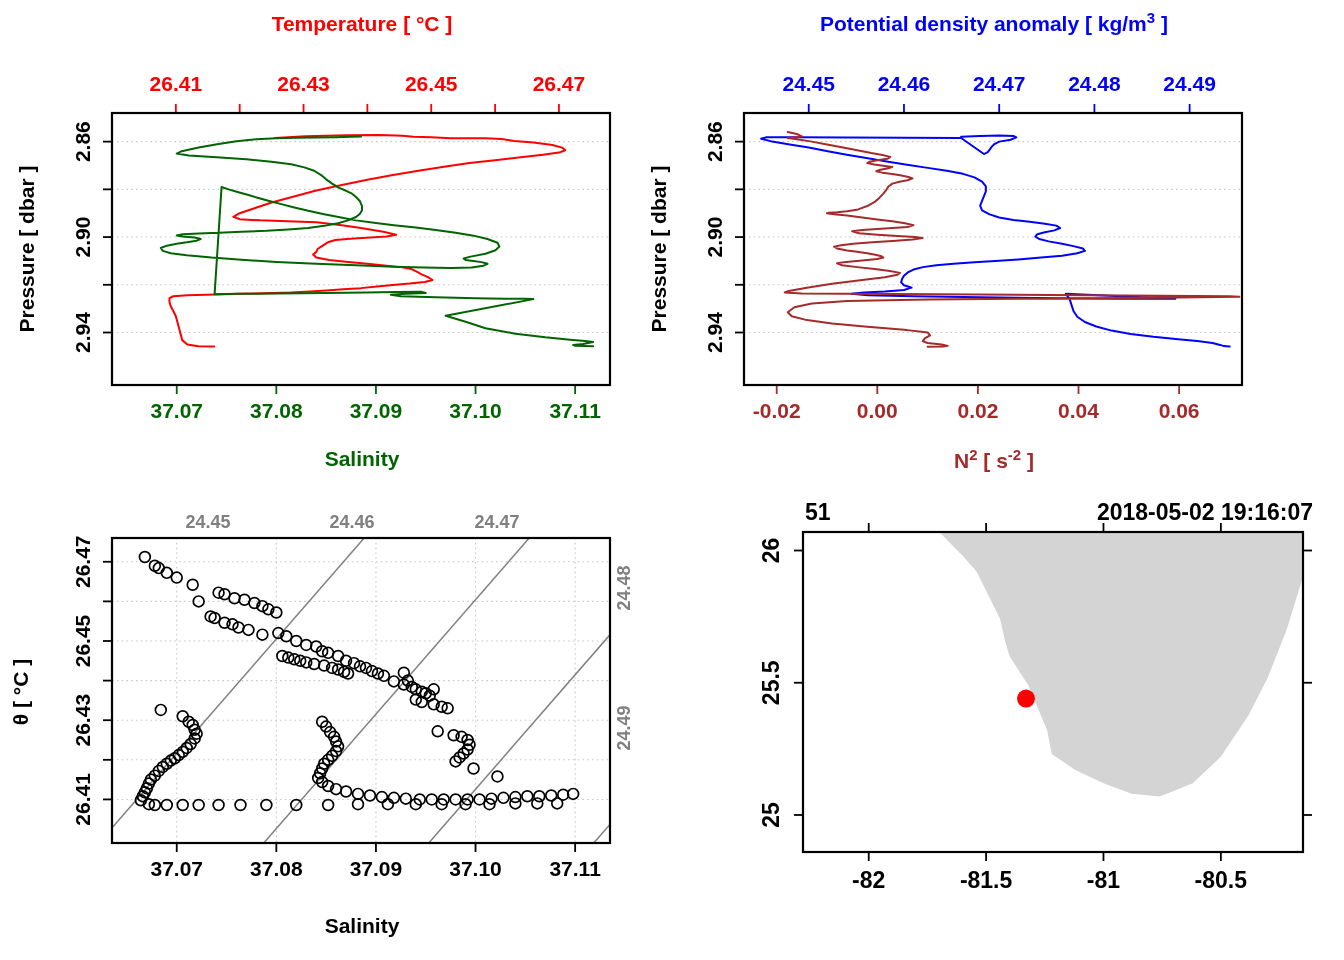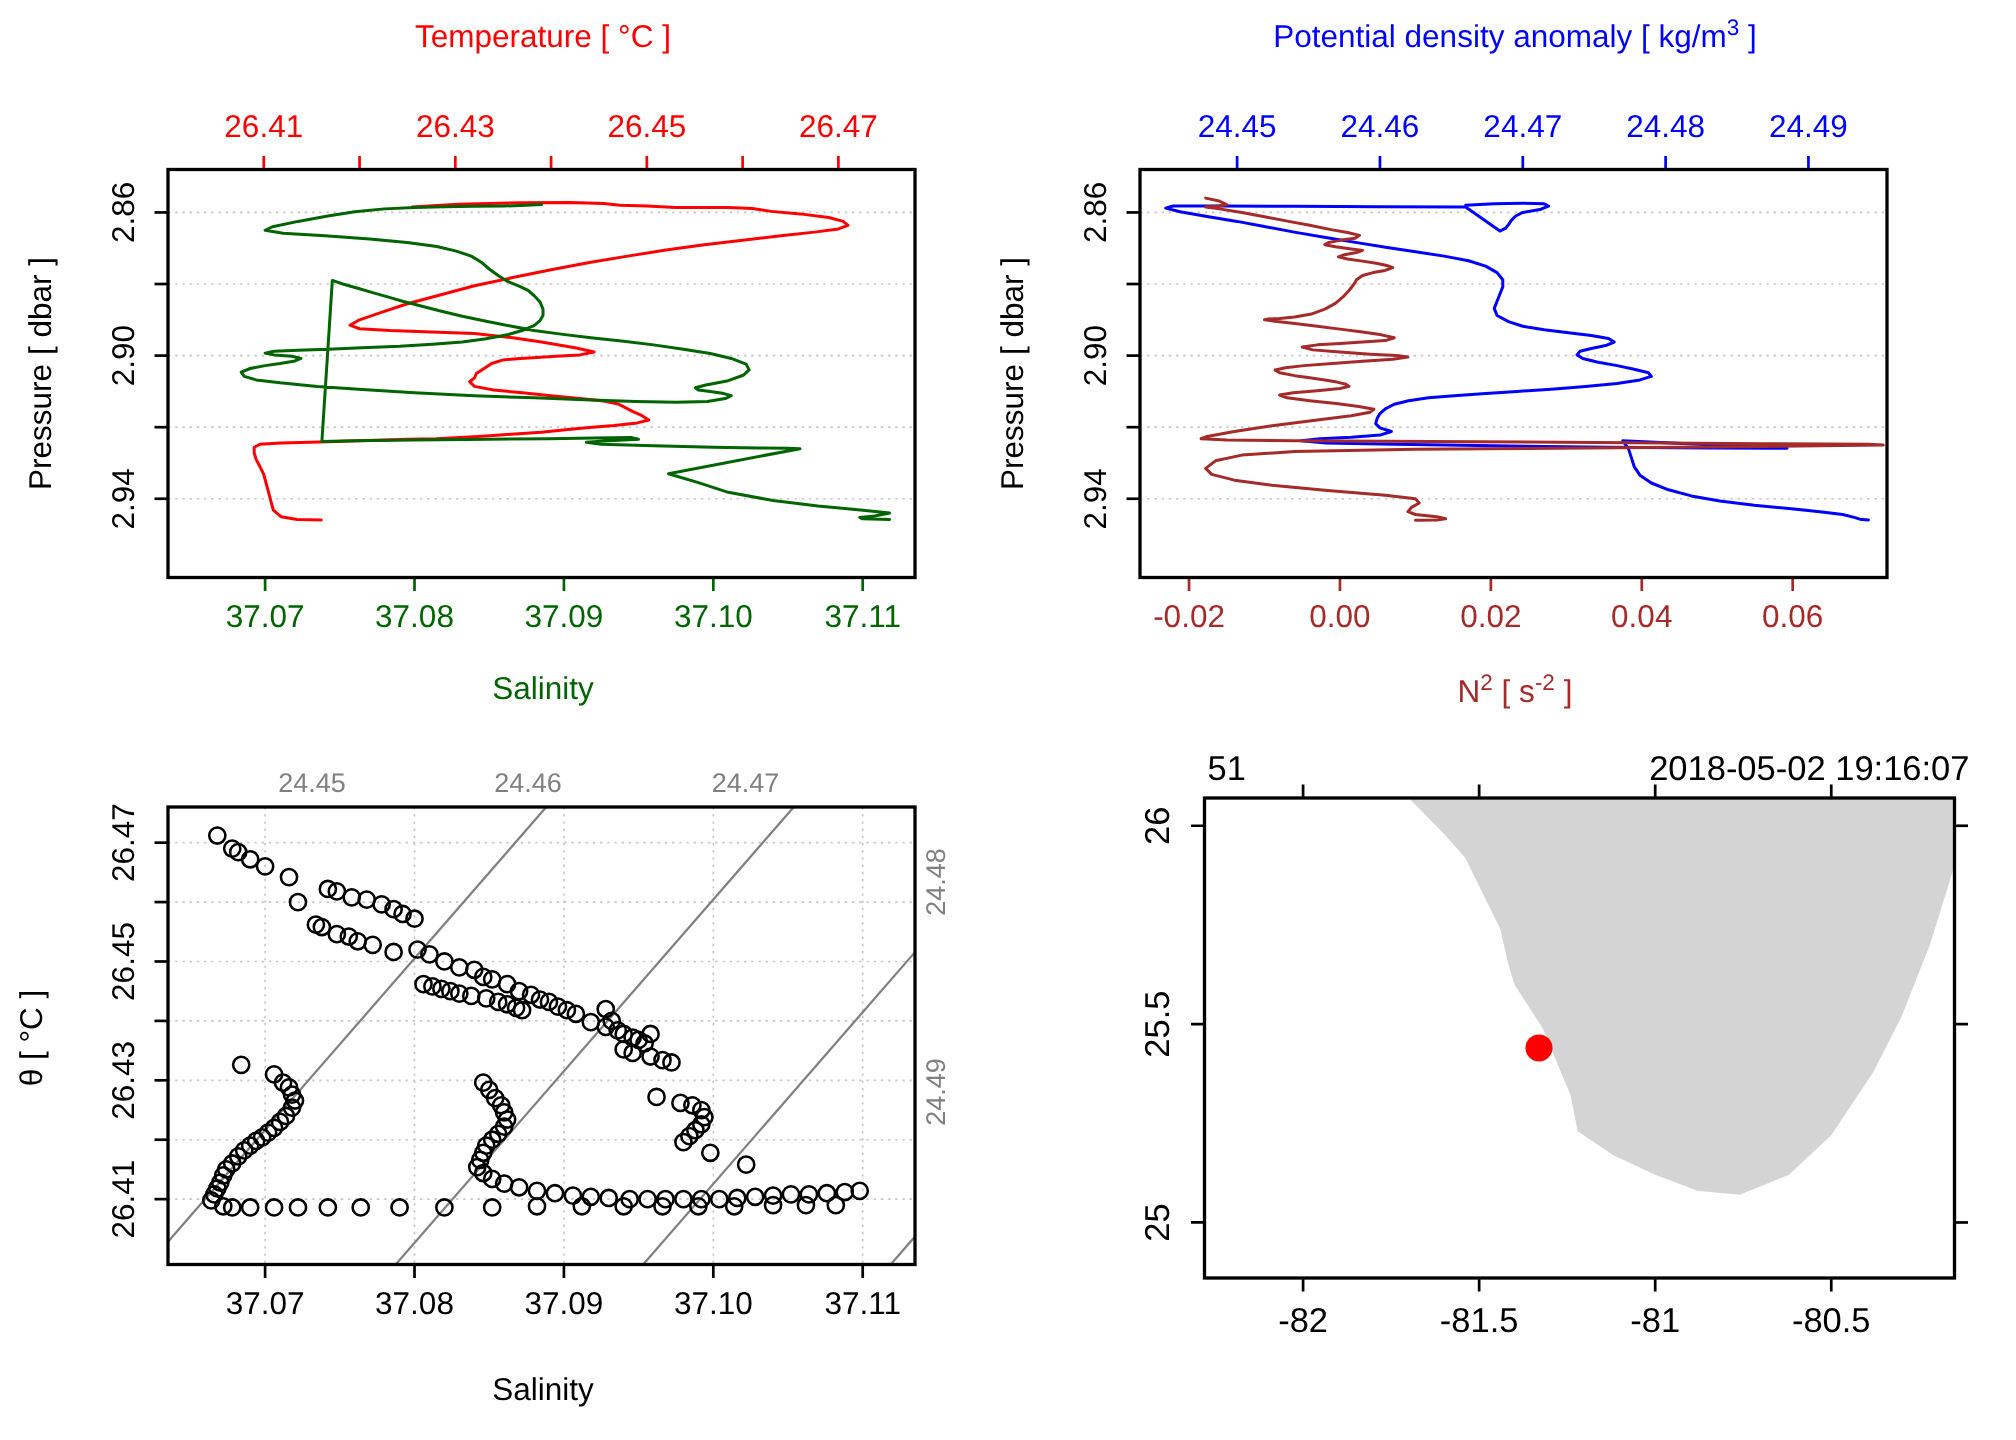--- a/index.html
+++ b/index.html
@@ -1,22 +1,22 @@
 <!DOCTYPE html>
 <html><head>
 <meta charset="utf-8">
 <title>CTD Profile Summary</title>
 <style>
   html,body{margin:0;padding:0;background:#ffffff;}
   body{width:1344px;height:960px;overflow:hidden;
        font-family:"Liberation Sans",sans-serif;color:#000;}
-  .grid{position:relative;width:1344px;height:936px;}
+  .grid{position:relative;width:1344px;height:936px;font-weight:bold;}
   .panel{position:absolute;}
   #panel-profile   {left:0;   top:0;   width:672px; height:480px;}
-  #panel-density   {left:648px;top:0;   width:672px; height:480px;}
+  #panel-density   {left:632px;top:0;   width:672px; height:480px;}
   #panel-ts        {left:0;   top:480px;width:672px; height:480px;}
   #panel-map       {left:695px;top:480px;width:672px; height:480px;}
   svg{display:block;}
   text{font-family:"Liberation Sans",sans-serif;}
   .ax-lab{font-size:21px;}
   .ax-ttl{font-size:21px;}
   .boxline{fill:none;stroke:#000;stroke-width:2.2;}
   .gridln{stroke:#c8c8c8;stroke-width:1.1;stroke-dasharray:1.6 3.2;fill:none;}
   .series{fill:none;stroke-width:2;stroke-linejoin:round;stroke-linecap:round;}
   .pt{fill:none;stroke:#000;stroke-width:1.7;}

